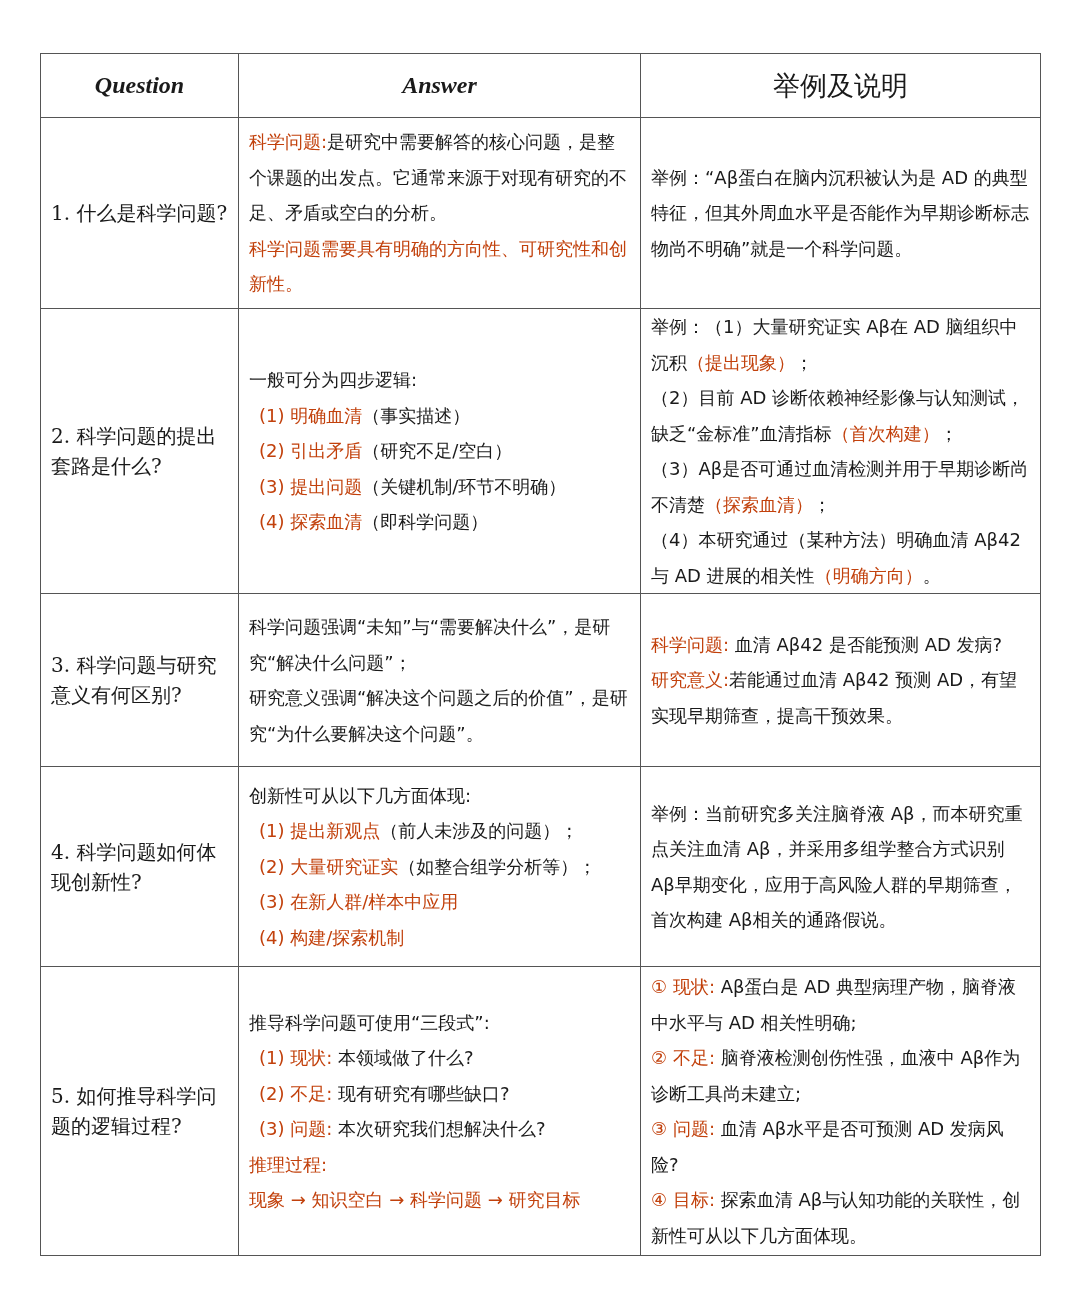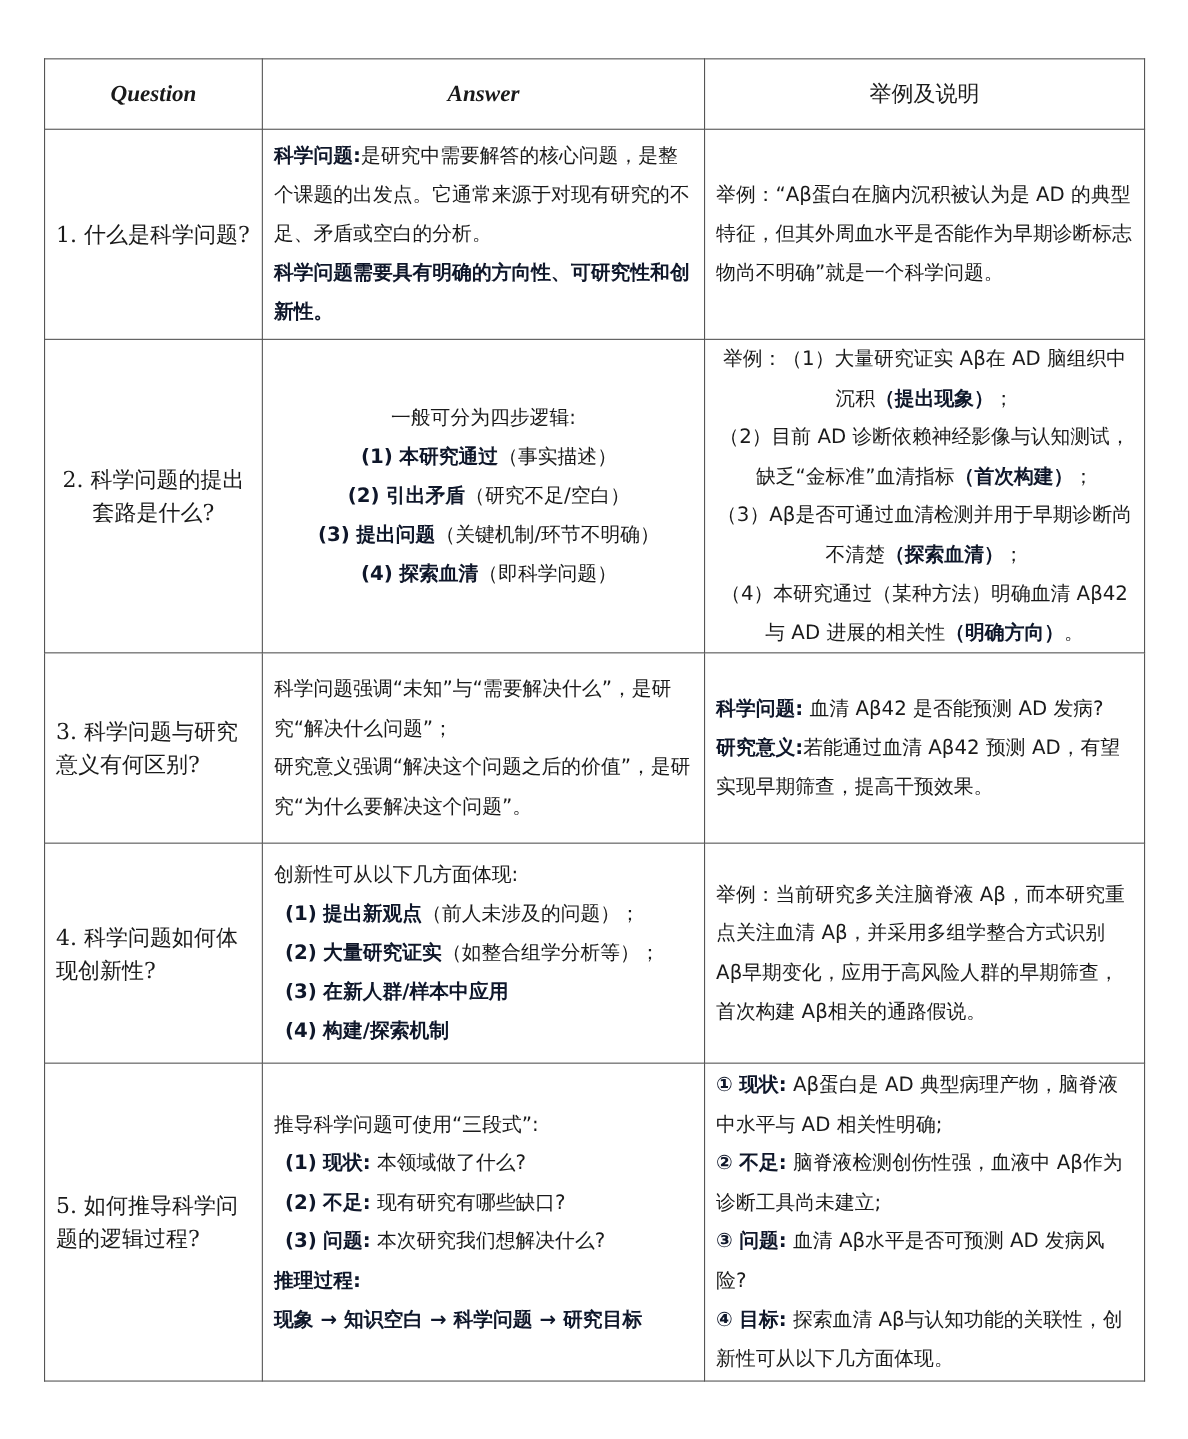--- a/index.html
+++ b/index.html
@@ -7,29 +7,29 @@
     .doc {
       position: absolute; left: 40px; top: 53px; width: 1000px;
       font-family: "Liberation Serif", "DejaVu Serif", serif;
       color: #1a1a1a;
     }
     table { border-collapse: collapse; width: 1000px; table-layout: fixed; }
     td, th { border: 1.5px solid #555; vertical-align: middle; padding: 0 10px; }
     col.c1 { width: 198px; }
     col.c2 { width: 402px; }
     col.c3 { width: 400px; }
-    th { height: 63px; font-weight: bold; font-size: 21px; }
+    th { height: 63px; font-weight: bold; font-size: 24px; }
     th.en { font-style: italic; font-family: "Liberation Serif", serif; }
-    th.zh { font-family: "DejaVu Sans", sans-serif; font-weight: normal; font-size: 20px; }
+    th.zh { font-family: "DejaVu Sans", sans-serif; font-weight: normal; font-size: 27px; }
     .q { font-size: 20px; line-height: 30px; font-family: "DejaVu Serif", serif; }
     .cell { font-size: 18px; line-height: 35.5px; font-family: "DejaVu Sans", sans-serif; }
-    .red { color: #0f172a; font-weight: bold; }
+    .red { color: #c2410c; font-weight: normal; }
     .ind { padding-left: 10px; }
     tr.r1 td { height: 190px; }
-    tr.r2 td { height: 283px; text-align: center; }
+    tr.r2 td { height: 283px; }
     tr.r3 td { height: 172px; }
     tr.r4 td { height: 199px; }
     tr.r5 td { height: 288px; }
   </style>
 </head>
 <body>
 
 <div class="doc">
 <table>
   <colgroup>
@@ -52,21 +52,21 @@
     </td>
     <td class="cell">
       <div>举例：“Aβ蛋白在脑内沉积被认为是 AD 的典型特征，但其外周血水平是否能作为早期诊断标志物尚不明确”就是一个科学问题。</div>
     </td>
   </tr>
 
   <tr class="r2">
     <td class="q">2. 科学问题的提出套路是什么?</td>
     <td class="cell">
       <div>一般可分为四步逻辑:</div>
-      <div class="ind"><span class="red">(1)</span> <span class="red">本研究通过</span><span>（事实描述）</span></div>
+      <div class="ind"><span class="red">(1)</span> <span class="red">明确血清</span><span>（事实描述）</span></div>
       <div class="ind"><span class="red">(2)</span> <span class="red">引出矛盾</span><span>（研究不足/空白）</span></div>
       <div class="ind"><span class="red">(3)</span> <span class="red">提出问题</span><span>（关键机制/环节不明确）</span></div>
       <div class="ind"><span class="red">(4)</span> <span class="red">探索血清</span><span>（即科学问题）</span></div>
     </td>
     <td class="cell">
       <div><span>举例：（1）大量研究证实 Aβ在 AD 脑组织中沉积</span><span class="red">（提出现象）</span><span>；</span></div>
       <div><span>（2）目前 AD 诊断依赖神经影像与认知测试，缺乏“金标准”血清指标</span><span class="red">（首次构建）</span><span>；</span></div>
       <div><span>（3）Aβ是否可通过血清检测并用于早期诊断尚不清楚</span><span class="red">（探索血清）</span><span>；</span></div>
       <div><span>（4）本研究通过（某种方法）明确血清 Aβ42 与 AD 进展的相关性</span><span class="red">（明确方向）</span><span>。</span></div>
     </td>

